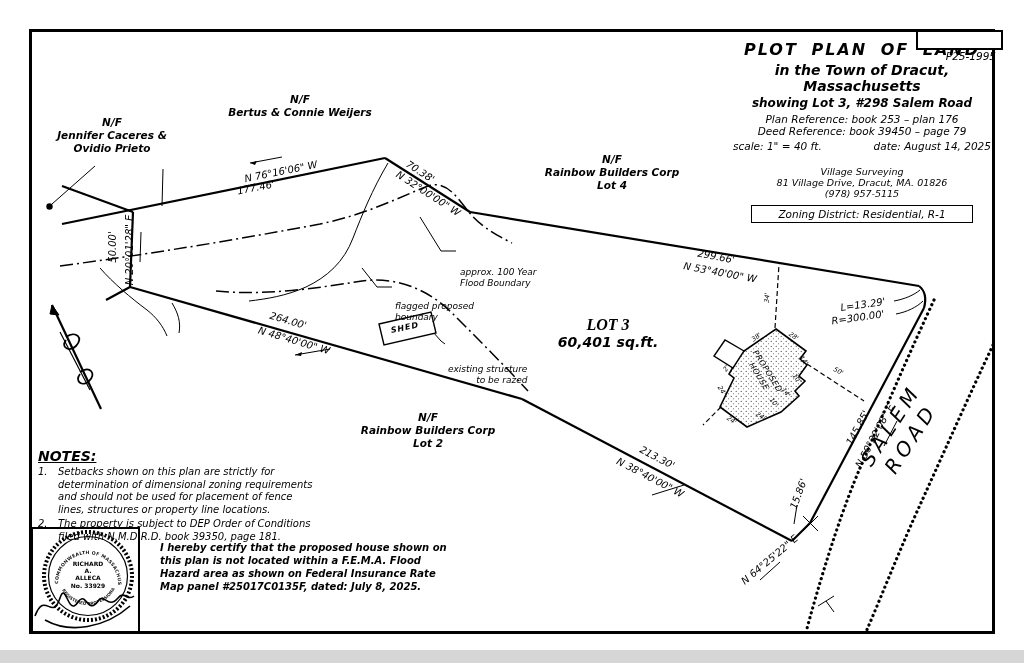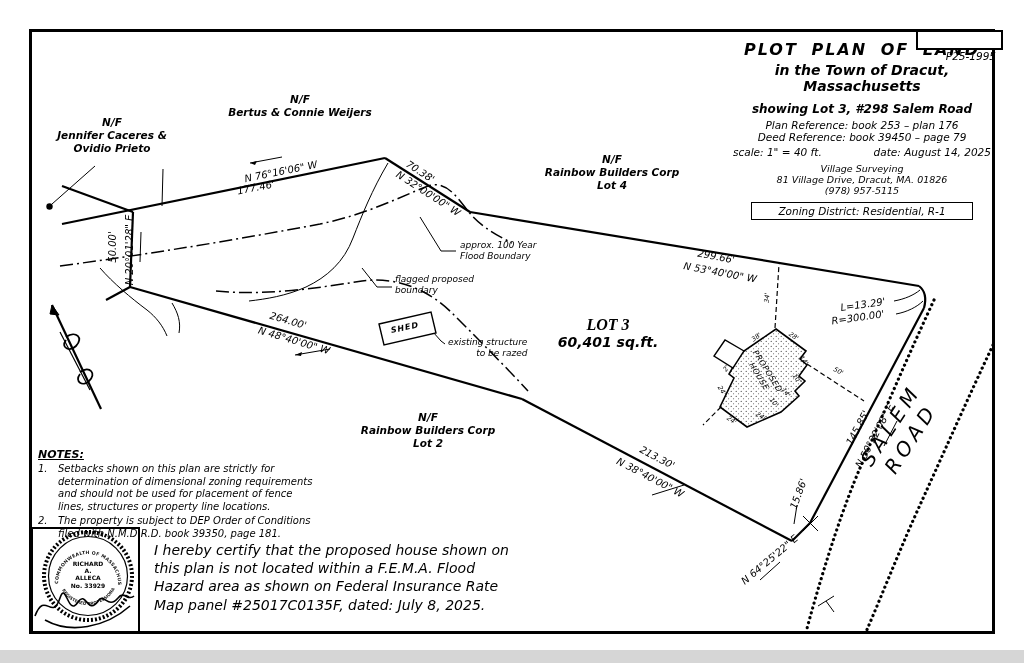--- a/index.html
+++ b/index.html
@@ -2,39 +2,39 @@
 <html><head>
 <meta charset="utf-8">
 <style>
   html,body{margin:0;padding:0;background:#fff;}
   #page{position:relative;width:1024px;height:663px;background:#ffffff;overflow:hidden;
         font-family:"DejaVu Sans",sans-serif;color:#000;}
   #linework{position:absolute;left:0;top:0;z-index:1;}
   .t{position:absolute;z-index:2;font-style:italic;white-space:pre-line;line-height:1.22;color:#000;}
   .c{text-align:center;}
   .b{font-weight:bold;}
-  .s6{font-size:6.5px;} .s8{font-size:8px;} .s9{font-size:9px;} .s95{font-size:9.5px;}
+  .s6{font-size:6.5px;} .s8{font-size:8px;} .s9{font-size:9px;margin-top:27px;} .s95{font-size:9.5px;}
   .s10{font-size:10px;} .s105{font-size:10.5px;} .s12{font-size:12px;}
   .s125{font-size:14px;} .s16{font-size:16px;} .s20{font-size:20px;}
   #titleblock{position:absolute;left:731px;top:40px;width:262px;text-align:center;z-index:2;}
   #titleblock .row{font-style:italic;}
   #scaledate{display:flex;justify-content:space-between;padding:0 2px;margin-top:3px;}
   #zonebox{display:inline-block;border:1.5px solid #000;padding:2px 26px;margin-top:6px;}
   #plannum{position:absolute;left:916px;top:30px;width:78px;height:16px;border:2px solid #000;
            z-index:3;text-align:right;padding-right:5px;line-height:16px;background:#fff;}
   #stampbox{position:absolute;left:31px;top:527px;width:105px;height:103px;border:2.5px solid #000;z-index:2;}
   #stampcenter{position:absolute;left:88px;top:574px;transform:translate(-50%,-50%);z-index:3;
                font-size:6px;font-weight:bold;text-align:center;line-height:1.2;white-space:pre-line;}
   #notes{position:absolute;left:38px;top:448px;z-index:2;}
-  #notes .nh{font-style:italic;font-weight:bold;font-size:11px;text-decoration:underline;}
+  #notes .nh{font-style:italic;font-weight:bold;font-size:14px;text-decoration:underline;}
   .noterow{display:flex;font-style:italic;font-size:10px;line-height:1.25;margin-top:2px;}
   .noterow .nn{width:20px;flex:none;}
   .noterow .nt{white-space:pre-line;}
-  #cert{position:absolute;left:154px;top:541px;font-style:italic;font-size:14px;
-        line-height:1.3;white-space:pre-line;z-index:2;}
+  #cert{position:absolute;left:160px;top:541px;font-style:italic;font-size:10px;
+        line-height:1.3;white-space:pre-line;z-index:2;font-weight:bold;}
   #bottomstrip{position:absolute;left:0;top:650px;width:1024px;height:13px;background:#d6d6d6;z-index:0;}
 </style>
 </head>
 <body>
 
 <div id="page">
 
   <div id="bottomstrip"></div>
 
   <svg id="linework" width="1024" height="663" viewBox="0 0 1024 663">
@@ -137,28 +137,28 @@
     </g>
   </svg>
 
   <div id="plannum" class="t s105">
     <span>P25-1995</span>
   </div>
 
   <div id="titleblock">
     <div class="row s16 b" style="letter-spacing:2px;word-spacing:6px;">PLOT  PLAN  OF  LAND</div>
     <div class="row s125 b" style="margin-top:3px;">in the Town of Dracut, Massachusetts</div>
-    <div class="row s12 b" style="margin-top:8px;">showing Lot 3, #298 Salem Road</div>
+    <div class="row s12 b" style="margin-top:2px;">showing Lot 3, #298 Salem Road</div>
     <div class="row s105" style="margin-top:3px;">Plan Reference: book 253 – plan 176</div>
     <div class="row s105">Deed Reference: book 39450 – page 79</div>
     <div id="scaledate">
       <span class="row s105">scale: 1" = 40 ft.</span>
       <span class="row s105">date: August 14, 2025</span>
     </div>
-    <div class="row s95" style="margin-top:5px;">Village Surveying</div>
+    <div class="row s95" style="margin-top:14px;">Village Surveying</div>
     <div class="row s95">81 Village Drive, Dracut, MA.  01826</div>
     <div class="row s95">(978) 957-5115</div>
     <div id="zonebox" class="row s105">Zoning District: Residential, R-1</div>
   </div>
 
   <div class="t c s105 b" style="left:112px;top:135px;transform:translate(-50%,-50%);">N/F
 Jennifer Caceres &amp;
 Ovidio Prieto</div>
   <div class="t c s105 b" style="left:300px;top:106px;transform:translate(-50%,-50%);">N/F
 Bertus &amp; Connie Weijers</div>

